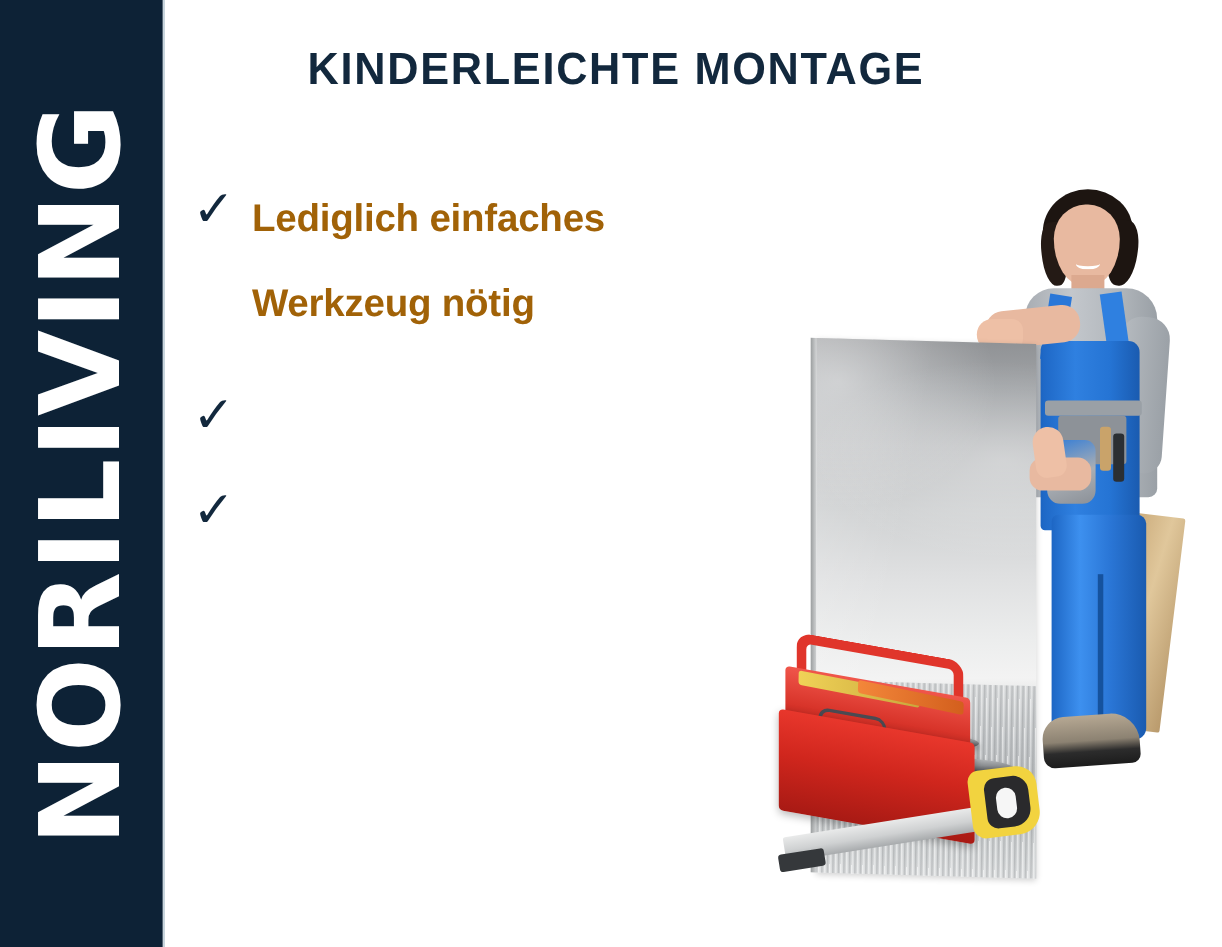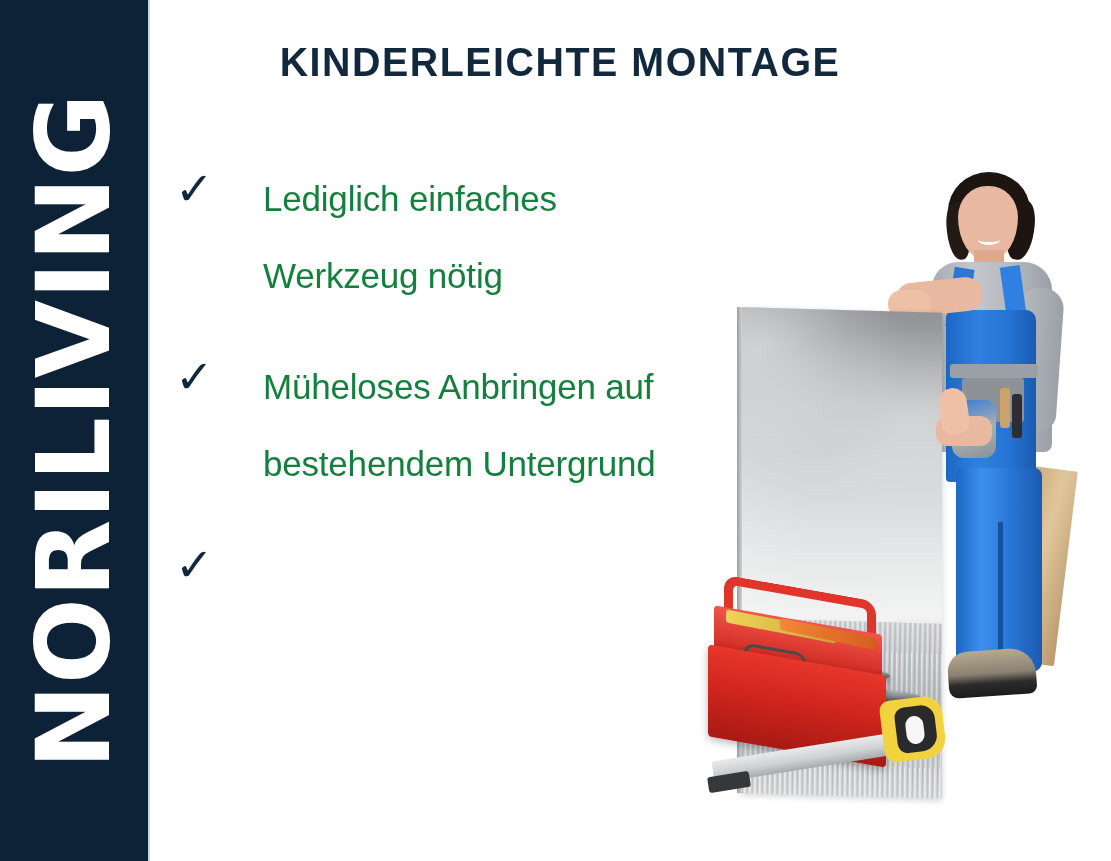--- a/index.html
+++ b/index.html
@@ -88,27 +88,26 @@
     width: 54px;
     margin-top: 6px;
     color: #12283d;
     font-family: "DejaVu Sans", sans-serif;
     font-size: 46px;
     line-height: 1;
     text-align: left;
   }
   .btext {
     flex: 1 1 auto;
-    color: #15803d;
+    color: #a16207;
     font-family: "Liberation Sans", sans-serif;
-    font-weight: 400;
+    font-weight: 700;
     font-size: 35px;
     line-height: 77px;
     letter-spacing: -0.2px;
-    margin-left: 34px;
   }
 
   
   #photo {
     position: absolute;
     left: 700px;
     top: 150px;
     width: 411px;
     height: 711px;
   }
@@ -455,21 +454,20 @@
 
   <div id="bullets">
 
     <div class="bullet">
       <span class="check">✓</span>
       <span class="btext">Lediglich einfaches Werkzeug nötig</span>
     </div>
 
     <div class="bullet">
       <span class="check">✓</span>
-      <span class="btext">Müheloses Anbringen auf bestehendem Untergrund</span>
     </div>
 
     <div class="bullet">
       <span class="check">✓</span>
     </div>
 
   </div>
 
   <div id="photo">
 

